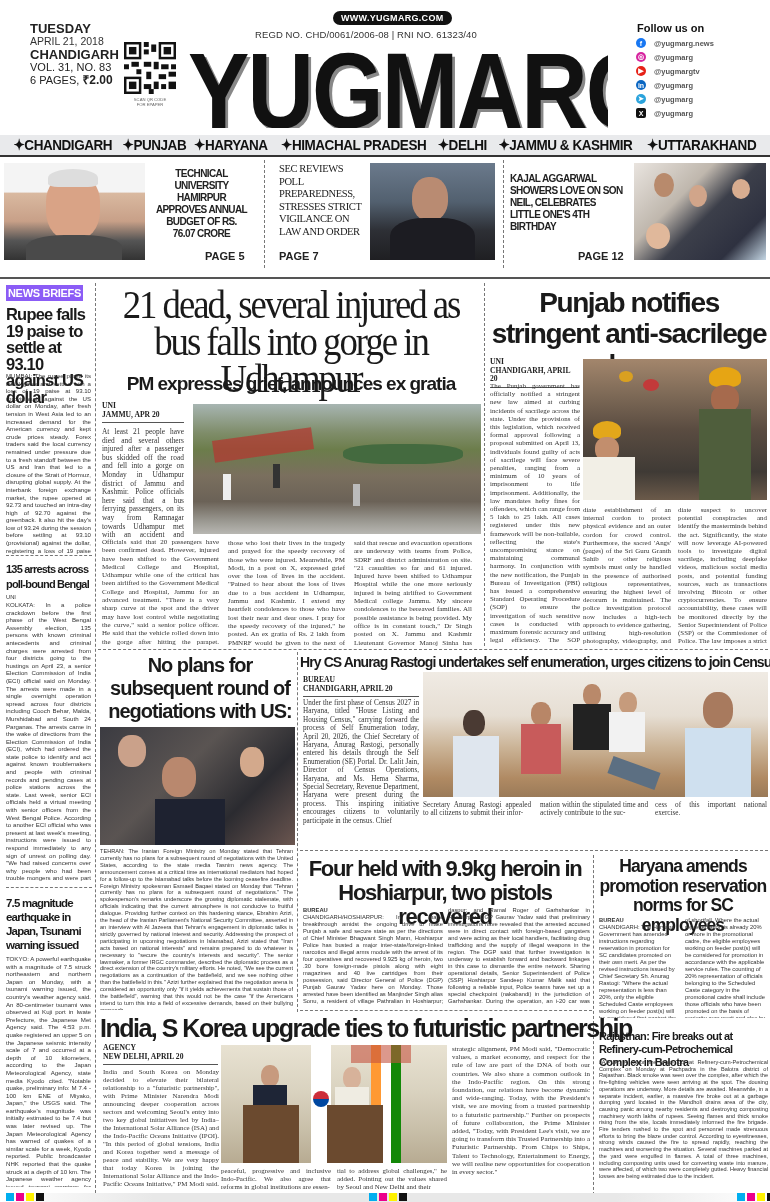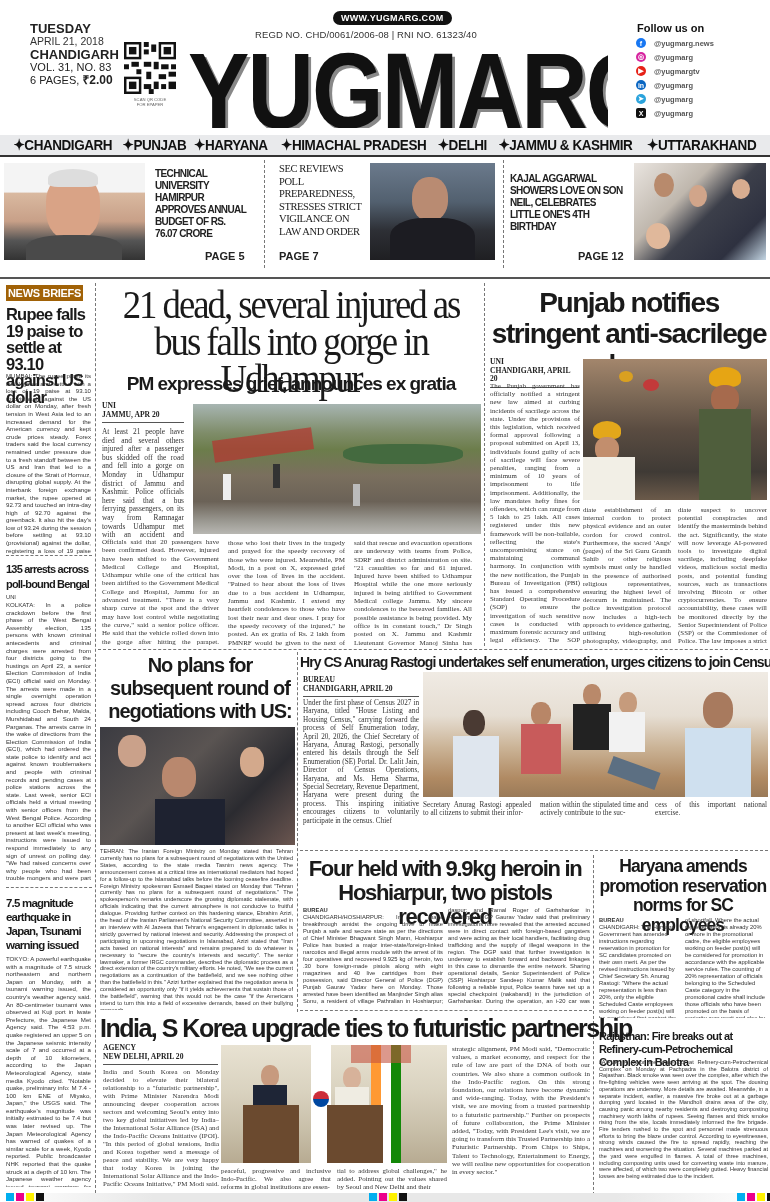--- a/index.html
+++ b/index.html
@@ -17,21 +17,21 @@
 
 .url-pill{background:#111;color:#fff;border-radius:10px;font-family:"Liberation Sans",sans-serif;font-weight:bold;font-size:9px;padding:2px 8px;letter-spacing:0.3px}
 .logo{font-family:"Liberation Sans",sans-serif;font-weight:900;font-size:100px;color:#111;letter-spacing:-2px;transform:scaleX(0.92) scaleY(1.08);transform-origin:left top;text-shadow:3px 3px 0 #888;line-height:1}
 .social-row{display:flex;align-items:center;height:14px}
 .social-ico{width:10px;height:10px;border-radius:50%;margin-right:8px;color:#fff;font-size:7px;font-weight:bold;display:flex;align-items:center;justify-content:center;font-family:"Liberation Sans",sans-serif}
 .social-handle{font-family:"Liberation Sans",sans-serif;font-size:7.5px;font-weight:bold;color:#555}
 .navbar{background:#e9eaec;border-bottom:2px solid #333;display:flex;justify-content:center;align-items:center}
 .nav-item{font-family:"Liberation Sans",sans-serif;font-size:15px;font-weight:bold;color:#111;letter-spacing:-0.5px;white-space:nowrap;transform:scaleX(0.9)}
 .teaser-hl{font-family:"Liberation Sans",sans-serif;font-weight:bold;font-size:10px;line-height:12px;color:#222;letter-spacing:-0.6px}
 .page-ref{font-family:"Liberation Sans",sans-serif;font-weight:bold;font-size:11px;color:#222}
-.badge{background:#a16207;color:#fff;font-family:"Liberation Sans",sans-serif;font-weight:bold;font-size:11px;text-align:center;padding:2px 0;letter-spacing:-0.3px}
+.badge{background:#8b5cf6;color:#fff;font-family:"Liberation Sans",sans-serif;font-weight:bold;font-size:11px;text-align:center;padding:2px 0;letter-spacing:-0.3px}
 .brief-hl{font-family:"Liberation Sans",sans-serif;font-weight:bold;color:#1a1a1a;letter-spacing:-0.8px}
 .cmyk{display:flex;gap:2px}
 .cmyk span{width:8px;height:8px;display:block}
 </style>
 </head>
 <body>
 
 <div class="abs sans" style="left:30px;top:22px;width:84px;text-align:left;line-height:13px">
   <div style="font-size:13px;font-weight:bold">TUESDAY</div>
   <div style="font-size:10.5px;color:#333">APRIL 21, 2018</div>
@@ -126,21 +126,21 @@
       <span class="nav-item">✦JAMMU &amp; KASHMIR</span>
       <span class="nav-item">✦UTTARAKHAND</span>
     </div>
 </div>
 
 <div class="abs photo" style="left:4px;top:163px;width:141px;height:97px;background:linear-gradient(180deg,#f4f4f4 0%,#f4f4f4 30%,#d9b9a0 31%,#c8a088 60%,#555 80%,#333 100%)">
   <div style="position:absolute;left:42px;top:12px;width:54px;height:66px;border-radius:40% 40% 45% 45%;background:#d9a386"></div>
   <div style="position:absolute;left:44px;top:6px;width:50px;height:18px;border-radius:50% 50% 20% 20%;background:#ddd"></div>
   <div style="position:absolute;left:22px;top:72px;width:96px;height:30px;border-radius:40% 40% 0 0;background:#4a4a4a"></div>
 </div>
-<div class="abs teaser-hl" style="left:155px;top:168px;width:93px;text-align:left">TECHNICAL UNIVERSITY HAMIRPUR APPROVES ANNUAL BUDGET OF RS. 76.07 CRORE</div>
+<div class="abs teaser-hl" style="left:155px;top:168px;width:93px;text-align:center">TECHNICAL UNIVERSITY HAMIRPUR APPROVES ANNUAL BUDGET OF RS. 76.07 CRORE</div>
 <div class="abs page-ref" style="left:205px;top:250px">PAGE 5</div>
 
 <div class="abs vdash" style="left:264px;top:160px;height:108px"></div>
 
 <div class="abs" style="left:279px;top:163px;width:85px;font-family:'Liberation Serif',serif;font-size:10.5px;line-height:12.5px;color:#222;letter-spacing:-0.4px">SEC REVIEWS POLL PREPAREDNESS, STRESSES STRICT VIGILANCE ON LAW AND ORDER</div>
 <div class="abs page-ref" style="left:279px;top:250px">PAGE 7</div>
 <div class="abs photo" style="left:370px;top:163px;width:125px;height:97px;background:linear-gradient(180deg,#6b7a8c 0%,#52606f 40%,#2d2f35 70%,#1f1f22 100%)">
   <div style="position:absolute;left:42px;top:14px;width:36px;height:44px;border-radius:45%;background:#b98b72"></div>
   <div style="position:absolute;left:20px;top:55px;width:85px;height:45px;border-radius:40% 40% 0 0;background:#1c1c22"></div>
 </div>

